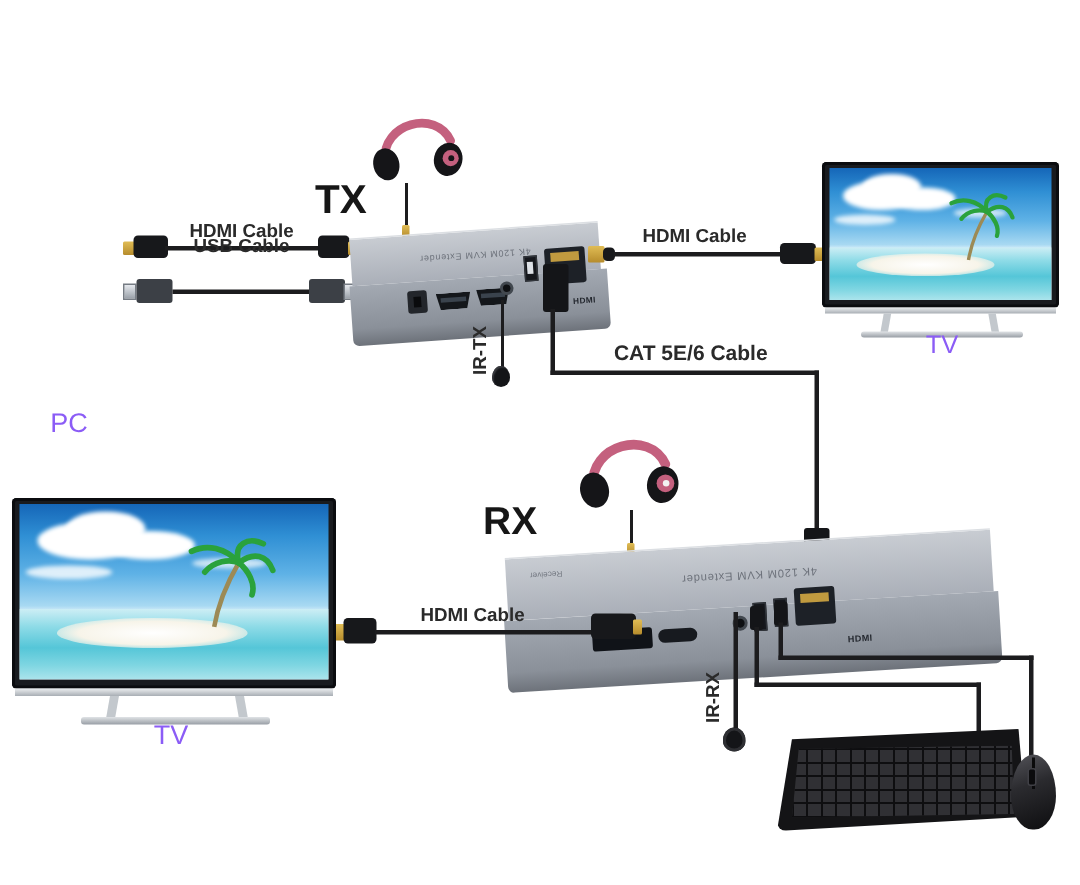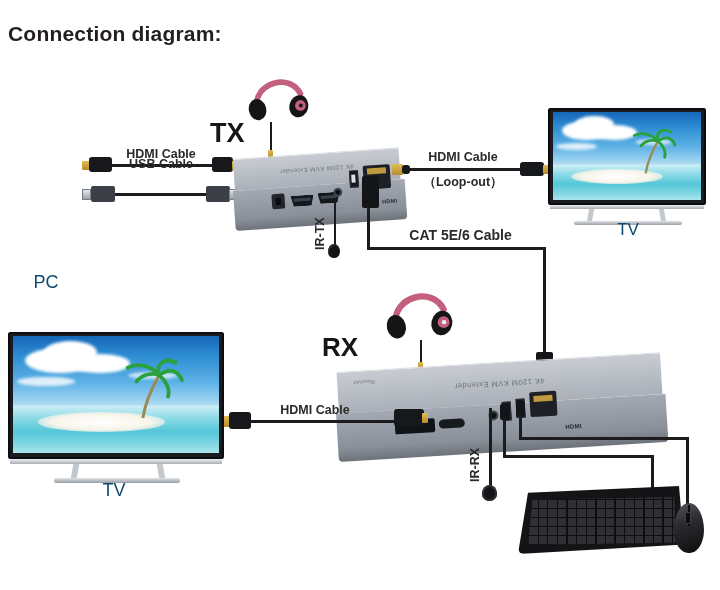--- a/index.html
+++ b/index.html
@@ -8,21 +8,21 @@
     position:relative; width:720px; height:590px; background:#ffffff;
     font-family:"Liberation Sans", sans-serif; overflow:hidden; color:#231f20;
   }
   .abs { position:absolute; }
 
   
   .title { font-size:21px; font-weight:bold; color:#231f20; letter-spacing:.2px; }
   .cable-label { font-size:12.5px; font-weight:600; color:#2a2a2a; text-align:center; white-space:nowrap; }
   .cable-label.big { font-size:14px; }
   .unit-label { font-size:26px; font-weight:800; color:#161616; }
-  .dev-label { font-size:17px; color:#0c4a6e; text-align:center; }
+  .dev-label { font-size:17px; color:#8b5cf6; text-align:center; }
   .vlabel { writing-mode:vertical-rl; transform:rotate(180deg); font-size:12.5px; font-weight:600; color:#2a2a2a; }
 
   
   .wire { position:absolute; background:#1c1c1e; }
   .hdmi-body { position:absolute; background:#17181b; border-radius:3px; }
   .hdmi-tip  { position:absolute; background:linear-gradient(#e0bc55,#b68c2c); border-radius:1px; }
   .usb-body  { position:absolute; background:#3c4046; border-radius:2px; }
   .usb-tip   { position:absolute; background:linear-gradient(#e6e9ee,#9aa1a9); border:1px solid #767c84; }
   .cat-conn  { position:absolute; background:#141518; border-radius:2px; }
   .ir-blob   { position:absolute; background:#141518; border-radius:50% 50% 50% 50%/55% 55% 45% 45%;
@@ -85,21 +85,20 @@
            border-radius:50% 50% 48% 48%/55% 55% 45% 45%; }
   .mouse-seam { position:absolute; left:14px; top:2px; width:2px; height:21px; background:#0a0a0b; }
   .mouse-wheel { position:absolute; left:11px; top:9px; width:6px; height:12px; background:#0b0b0d;
                  border:1px solid #404046; border-radius:2px; }
 </style>
 </head>
 <body>
 
 <div id="canvas">
 
-  <div class="abs title" style="left:8px; top:22px;">Connection diagram:</div>
 
   <div class="abs" style="left:14px; top:130px; width:95px; height:148px;">
     <div class="pc-side"></div>
     <div class="pc-front">
       <div class="pc-bay"></div>
       <div class="pc-power"></div>
       <div class="pc-strip"></div>
     </div>
   </div>
   <div class="abs dev-label" style="left:16px; top:272px; width:60px; font-size:18px;">PC</div>
@@ -143,21 +142,20 @@
     </div>
     <div class="port-usb" style="left:117px; top:28px; width:9px; height:17px;"></div>
     <div class="port-rj45" style="left:131px; top:24px; width:27px; height:24px;"></div>
   </div>
 
   <div class="abs vlabel" style="left:313px; top:202px; height:48px;">IR-TX</div>
   <div class="wire" style="left:334px; top:200px; width:2px; height:46px;"></div>
   <div class="ir-blob" style="left:328px; top:244px; width:12px; height:14px;"></div>
 
   <div class="abs cable-label" style="left:406px; top:150px; width:114px;">HDMI Cable</div>
-  <div class="abs cable-label" style="left:402px; top:174px; width:122px;">（Loop-out）</div>
   <div class="hdmi-tip" style="left:392px; top:164px; width:11px; height:11px;"></div>
   <div class="hdmi-body" style="left:402px; top:165px; width:8px; height:9px;"></div>
   <div class="wire" style="left:409px; top:168px; width:112px; height:3px;"></div>
   <div class="hdmi-body" style="left:520px; top:162px; width:24px; height:14px;"></div>
   <div class="hdmi-tip" style="left:543px; top:165px; width:8px; height:9px;"></div>
 
   <div class="abs" style="left:548px; top:108px; width:162px; height:135px;">
     <div class="tv-bezel" style="left:0; top:0; width:158px; height:97px;"></div>
     <div class="scene" style="left:5px; top:4px; width:148px; height:88px;">
       <div class="sea"></div>

